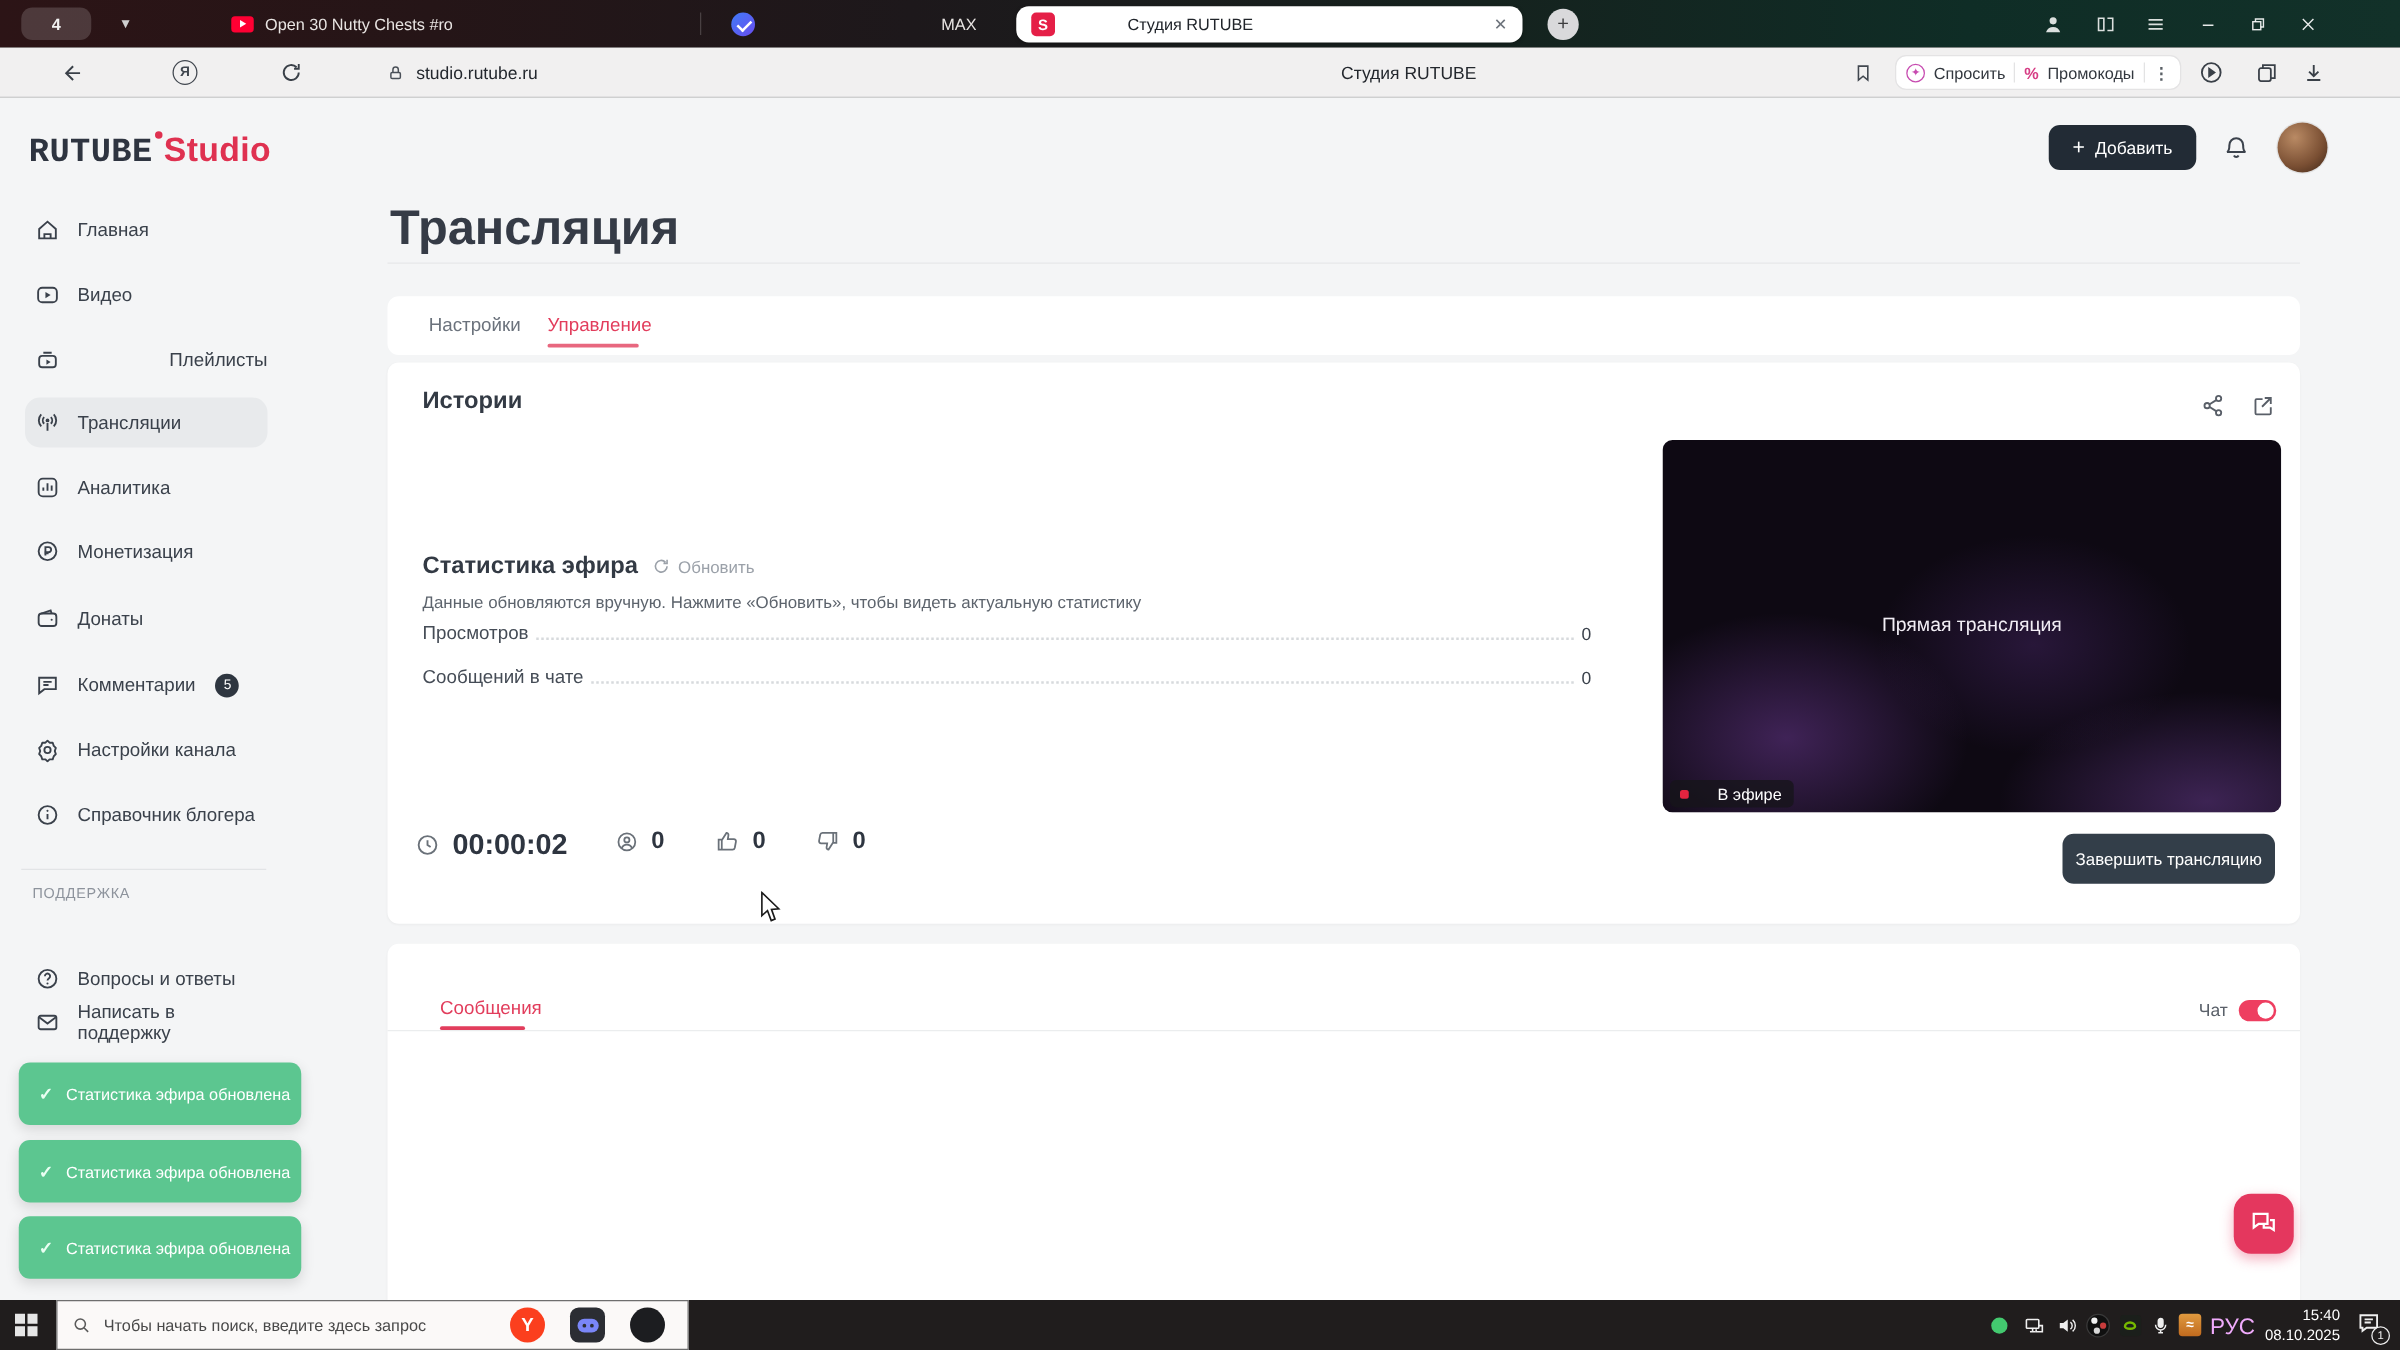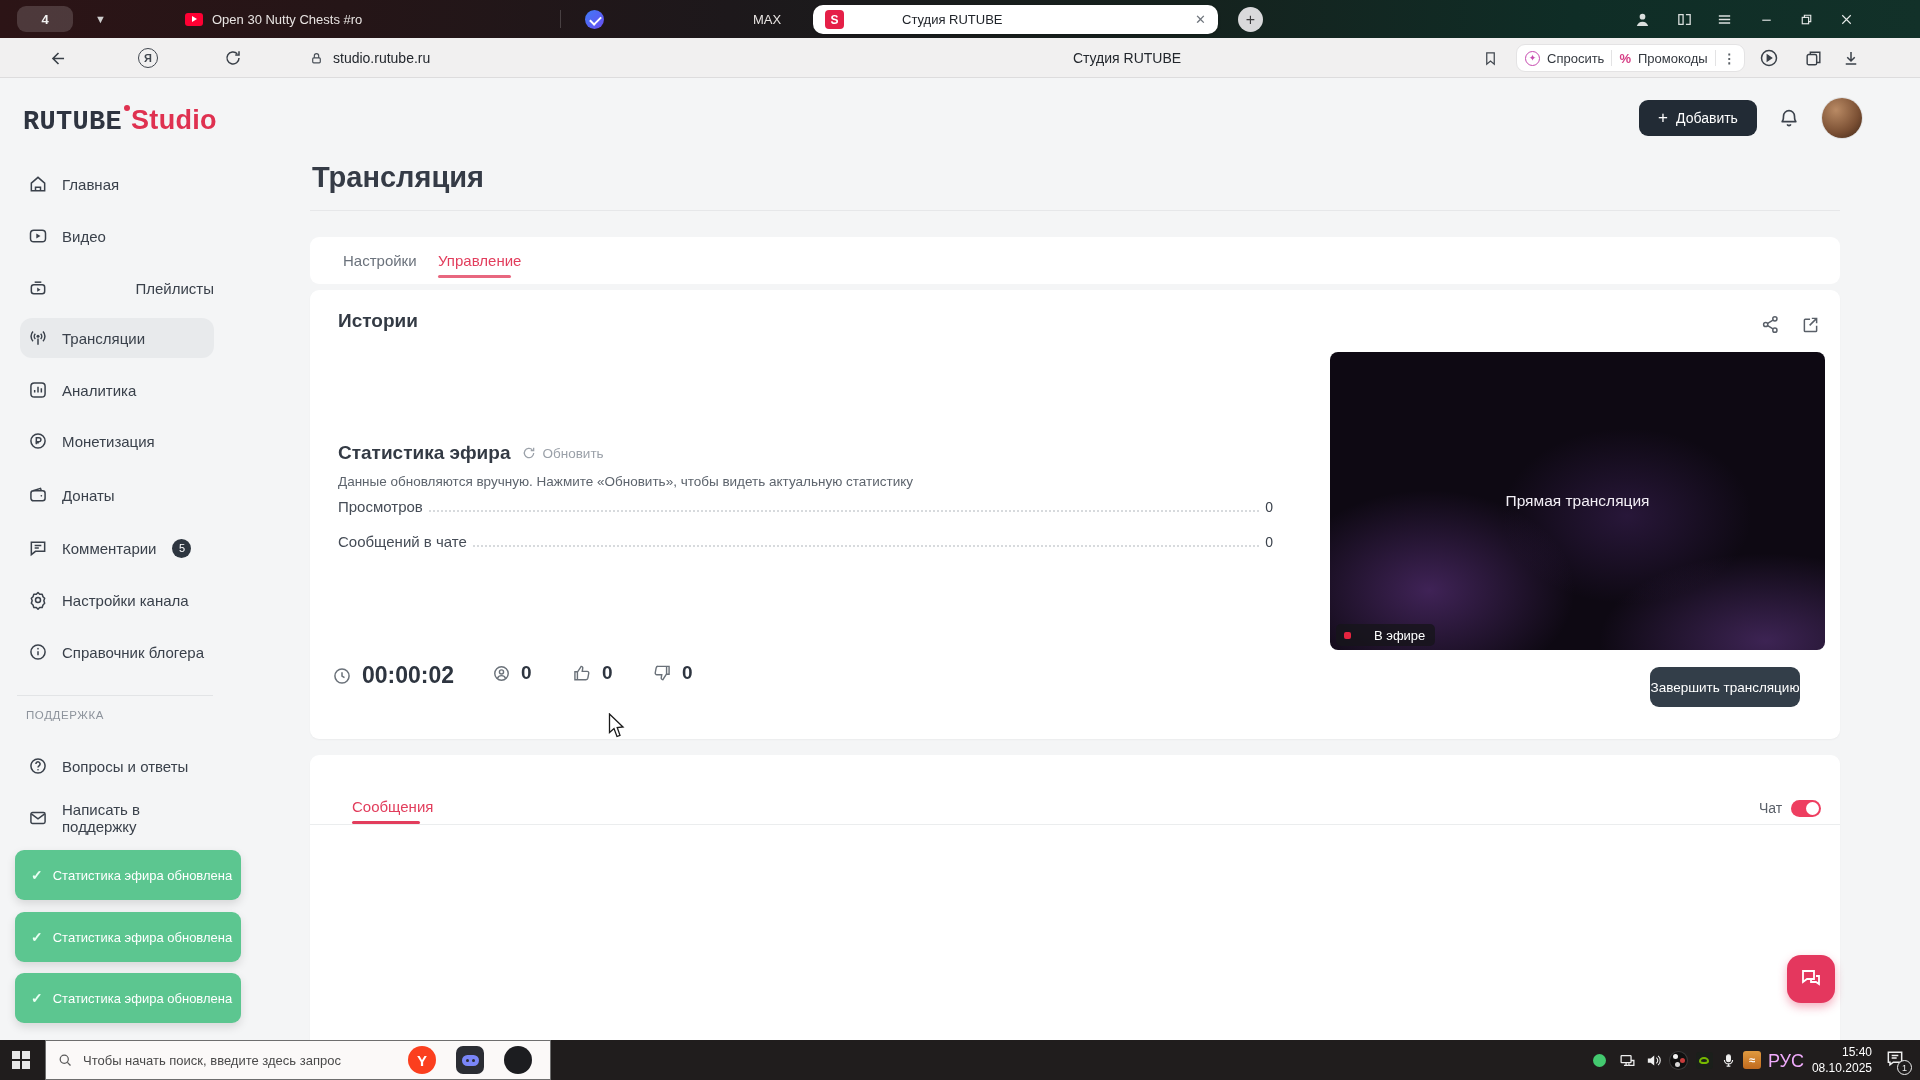--- a/index.html
+++ b/index.html
@@ -62,21 +62,21 @@
   
   .sb-item{position:absolute;left:20px;width:194px;height:40px;display:flex;align-items:center;gap:14px;padding-left:8px;
     color:#3a414b;font-size:15px;border-radius:12px;}
   .sb-item.active{background:#e8eaec;}
   .sb-item svg{flex:0 0 20px;}
   .sb-badge{width:19px;height:19px;border-radius:50%;background:#2e3640;color:#fff;font-size:11px;display:flex;align-items:center;justify-content:center;margin-left:2px;}
   .sb-divider{position:absolute;left:17px;top:617px;width:196px;height:1px;background:#e2e4e6;}
   .sb-caption{position:absolute;left:26px;top:631px;font-size:11.5px;letter-spacing:.6px;color:#8d939c;}
 
   
-  .h1{position:absolute;left:312px;top:83px;font-size:29px;font-weight:600;color:#353b46;}
+  .h1{position:absolute;left:312px;top:83px;font-size:39px;font-weight:600;color:#353b46;}
   .h1-divider{position:absolute;left:310px;top:132px;width:1530px;height:1px;background:#e6e7e9;}
   .tabstrip{position:absolute;left:310px;top:159px;width:1530px;height:47px;background:#fff;border-radius:9px;}
   .tabstrip .tb{position:absolute;top:0;height:47px;display:flex;align-items:center;font-size:15px;}
   .tb.inactive{color:#6b727c;}
   .tb.activeT{color:#e23d5c;}
   .tb-underline{position:absolute;left:128px;top:38px;width:73px;height:3px;background:#e8677f;border-radius:2px;}
 
   .card1{position:absolute;left:310px;top:212px;width:1530px;height:449px;background:#fff;border-radius:9px;box-shadow:0 1px 2px rgba(0,0,0,.04);}
   .card2{position:absolute;left:310px;top:677px;width:1530px;height:400px;background:#fff;border-radius:9px;box-shadow:0 1px 2px rgba(0,0,0,.04);}
 
@@ -90,21 +90,21 @@
   .player{position:absolute;left:1020px;top:62px;width:495px;height:298px;border-radius:8px;overflow:hidden;
     background:
       radial-gradient(42% 48% at 20% 80%, rgba(104,56,142,.55), transparent 70%),
       radial-gradient(36% 42% at 60% 55%, rgba(88,48,128,.35), transparent 70%),
       radial-gradient(48% 42% at 88% 97%, rgba(118,68,162,.45), transparent 70%),
       #0e0913;}
   .player .label{position:absolute;left:0;right:0;top:140px;text-align:center;color:#f2eef5;font-size:15.5px;}
   .livebadge{position:absolute;left:6px;bottom:4px;height:22px;background:rgba(22,20,26,.78);border-radius:5px;
     display:flex;align-items:center;gap:23px;padding:0 10px 0 8px;color:#fff;font-size:13px;}
   .livebadge .dot{width:7px;height:7px;border-radius:2px;background:#e5243f;}
-  .endbtn{position:absolute;left:1340px;top:377px;width:150px;height:40px;background:#333e49;border-radius:9px;color:#fff;
+  .endbtn{position:absolute;left:1340px;top:377px;width:170px;height:40px;background:#333e49;border-radius:9px;color:#fff;
     font-size:13.5px;display:flex;align-items:center;justify-content:center;}
 
   .timergrp{position:absolute;top:372px;display:flex;align-items:center;gap:10px;color:#2e3540;}
   .timer-num{font-size:23px;font-weight:700;}
   .cnt-num{font-size:19px;font-weight:700;}
 
   .msg-tab{position:absolute;left:42px;top:43px;font-size:15px;color:#e23d5c;}
   .msg-underline{position:absolute;left:42px;top:66px;width:68px;height:3px;background:#e23d5c;border-radius:2px;}
   .msg-divider{position:absolute;left:0;top:69px;width:1530px;height:1px;background:#ebedee;}
   .chat-label{position:absolute;left:1449px;top:45px;font-size:14px;color:#5a6069;}
@@ -344,21 +344,21 @@
             <circle cx="12" cy="12" r="8.5"></circle>
             <path d="M12 11v5"></path>
             <circle cx="12" cy="8" r="1" fill="#3a414b" stroke="none"></circle>
           </svg>
         <span>Справочник блогера</span>
       </div>
 
       <div class="sb-divider"></div>
       <div class="sb-caption">ПОДДЕРЖКА</div>
 
-      <div class="sb-item" style="top:668px;">
+      <div class="sb-item" style="top:685px;">
         <svg width="20" height="20" viewBox="0 0 24 24" fill="none" stroke="#3a414b" stroke-width="1.8">
             <circle cx="12" cy="12" r="8.5"></circle>
             <path d="M9.5 9.5a2.5 2.5 0 114 2c-.9.7-1.5 1.2-1.5 2.2"></path>
             <circle cx="12" cy="16.5" r="1" fill="#3a414b" stroke="none"></circle>
           </svg>
         <span>Вопросы и ответы</span>
       </div>
       <div class="sb-item" style="top:720px;">
         <svg width="20" height="20" viewBox="0 0 24 24" fill="none" stroke="#3a414b" stroke-width="1.8">
             <rect x="3.5" y="5.5" width="17" height="13" rx="2"></rect>

